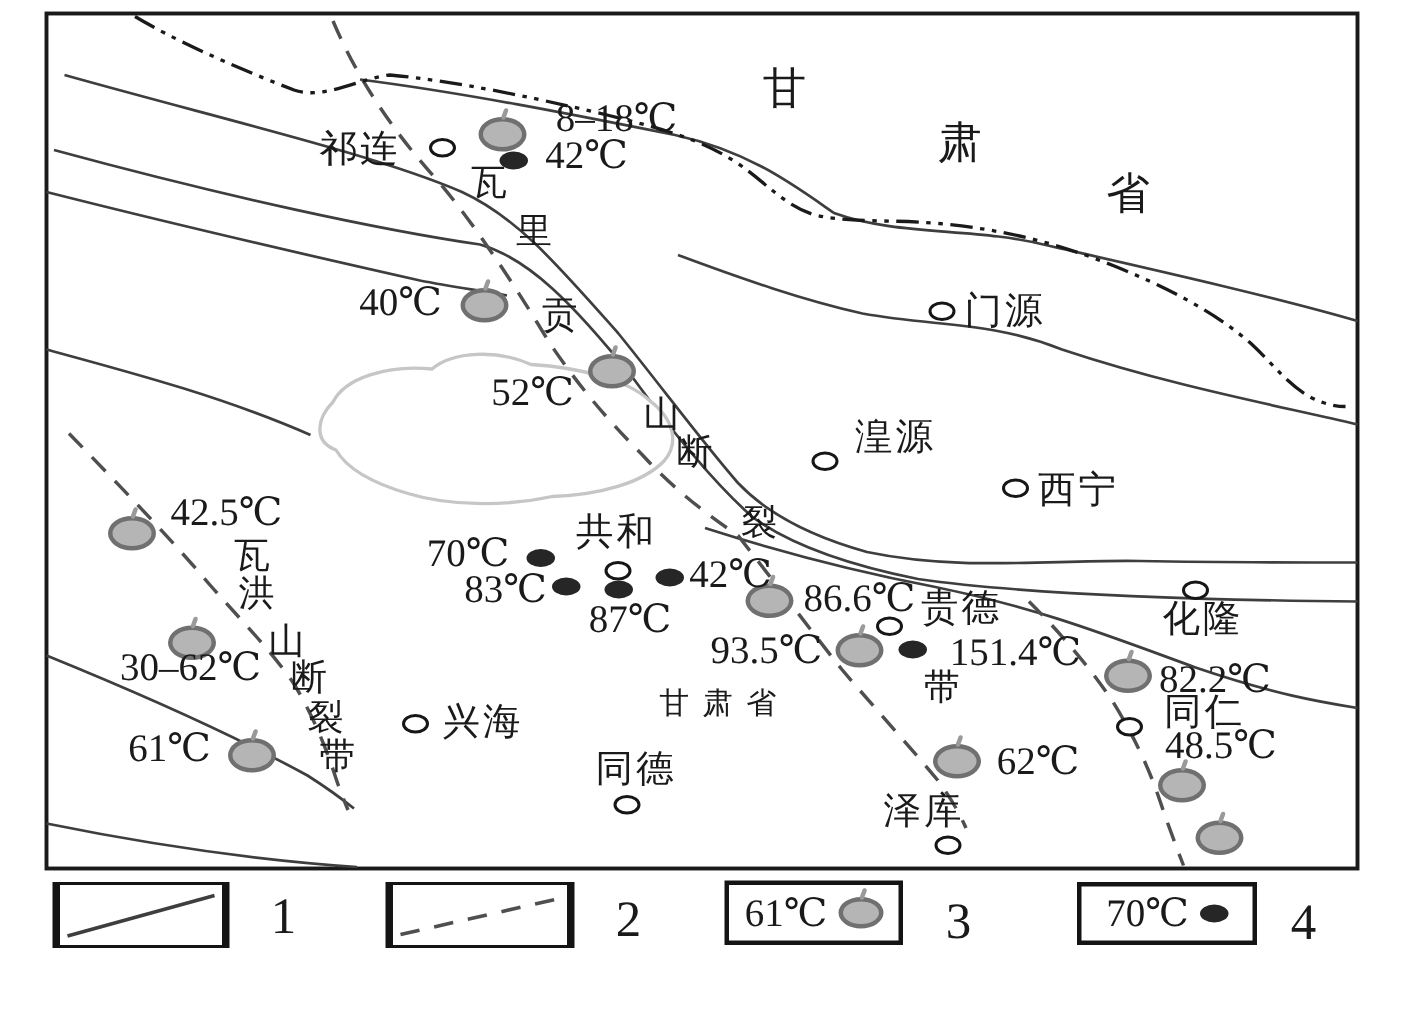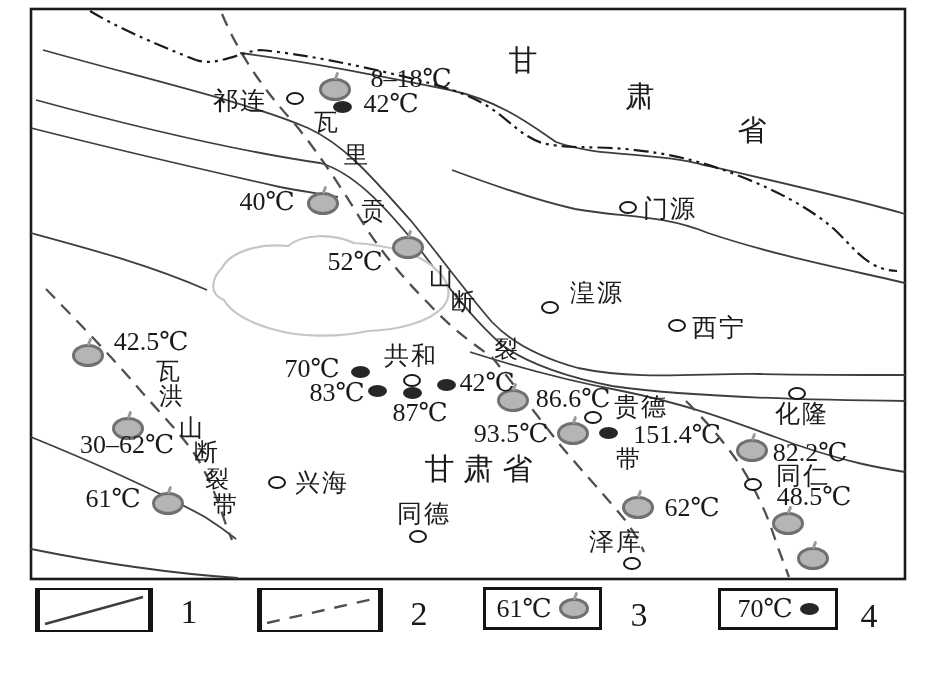--- a/index.html
+++ b/index.html
@@ -11,21 +11,21 @@
     position:relative; width:940px; height:684px; background:var(--bg);
     font-family:"Liberation Serif","DejaVu Serif",serif; color:var(--ink);
     overflow:hidden;
   }
   #map-svg{position:absolute;left:0;top:0;}
   #marker-layer{position:absolute;left:0;top:0;width:940px;height:684px;}
   .lbl{position:absolute;transform:translate(-50%,-50%);white-space:nowrap;line-height:1;}
   .temp-lbl{font-size:26px;}
   .city-lbl{font-size:25px;letter-spacing:2px;}
   .prov-char{font-size:29px;}
-  .region-lbl{font-size:30px;letter-spacing:9px;}
+  .region-lbl{font-size:20px;letter-spacing:9px;}
   .fault-char{font-size:24px;}
   .spring{
     position:absolute;width:32px;height:23px;border-radius:50%;
     background:var(--spring-fill);border:3px solid var(--spring-ring);box-sizing:border-box;
   }
   .spring::after{
     content:"";position:absolute;left:13px;top:-9px;width:3px;height:8px;
     background:#9a9a9a;transform:rotate(20deg);border-radius:2px;
   }
   .vent{position:absolute;width:19px;height:12px;border-radius:50%;background:var(--vent-fill);}

